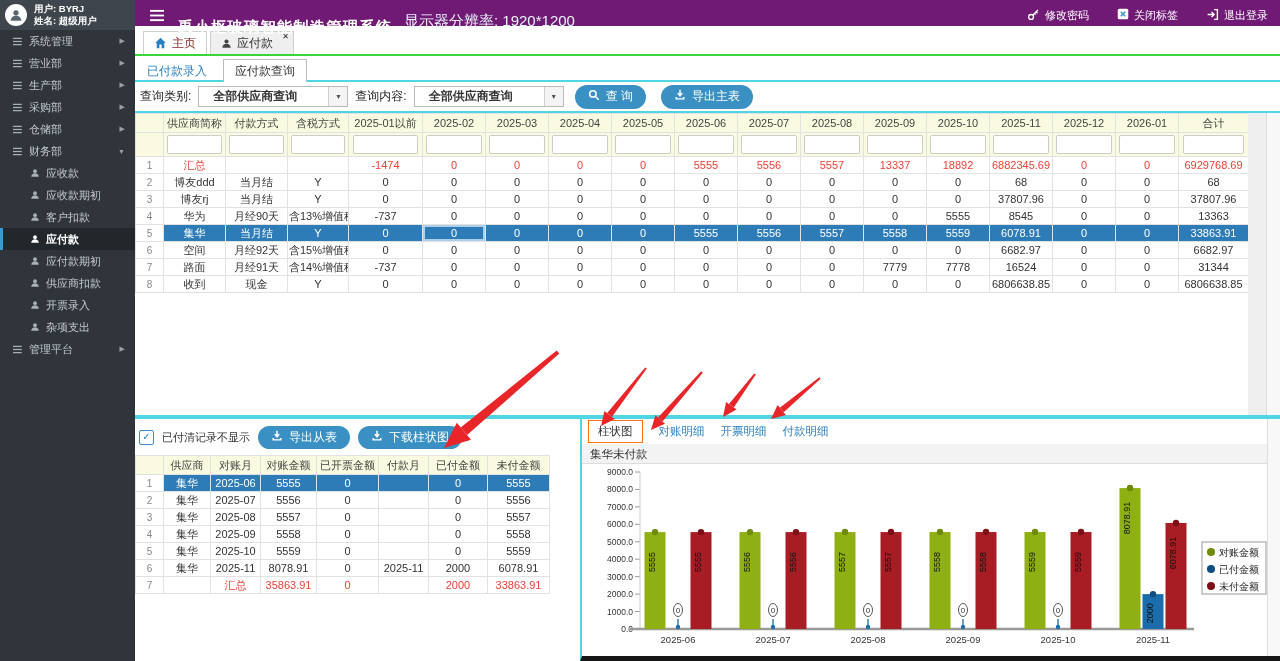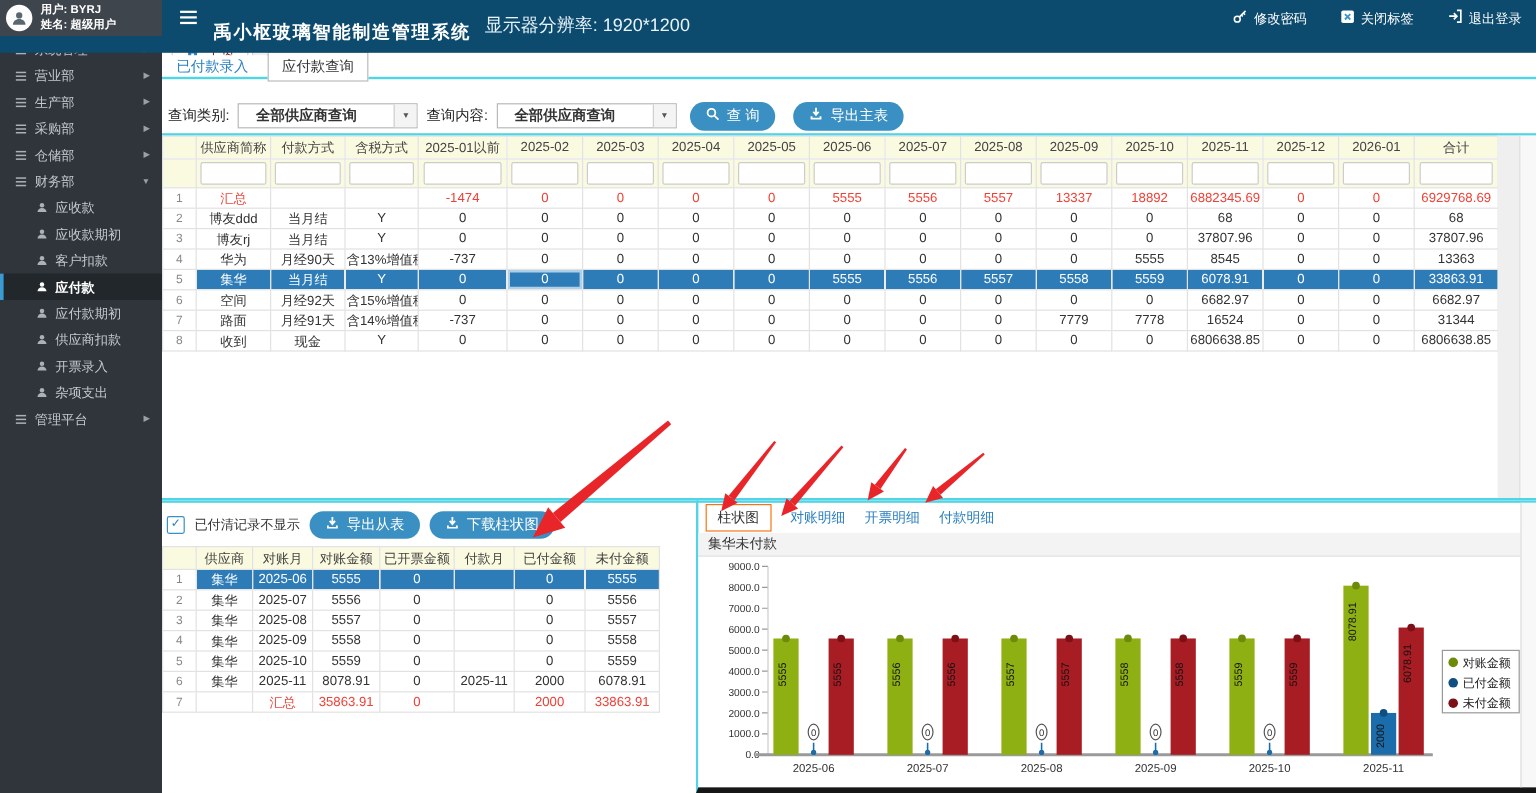--- a/index.html
+++ b/index.html
@@ -1,19 +1,19 @@
 <!DOCTYPE html>
 <html><head>
 <meta charset="utf-8">
 <style>
   html,body{margin:0;padding:0;}
   body{width:1280px;height:661px;position:relative;overflow:hidden;background:#fff;
        font-family:"Liberation Sans","DejaVu Sans",sans-serif;}
   
-  .topbar{position:absolute;left:0;top:0;width:1280px;height:44px;background:#0c4a6e;z-index:5;}
+  .topbar{position:absolute;left:0;top:0;width:1280px;height:26px;background:#701a75;z-index:5;}
   .userbox{position:absolute;left:0;top:0;width:135px;height:30px;background:#3f454c;color:#fff;
            display:flex;align-items:center;gap:7px;padding-left:5px;box-sizing:border-box;}
   .avatar{width:22px;height:22px;border-radius:50%;background:#fdfdfd;display:flex;align-items:center;justify-content:center;flex:0 0 auto;}
   .userlines{font-size:9.5px;line-height:12px;font-weight:bold;white-space:nowrap;}
   .menu-toggle{position:absolute;left:150px;top:8px;}
   .app-title{position:absolute;left:178px;top:6px;color:#fff;font-size:15px;font-weight:bold;letter-spacing:1.5px;white-space:nowrap;margin-top:12px;}
   .app-sub{position:absolute;left:404px;top:12px;color:#e8f4fb;font-size:15px;white-space:nowrap;}
   .topbar-actions{position:absolute;right:12px;top:0;height:30px;display:flex;align-items:center;gap:28px;color:#fff;font-size:11px;}
   .topbar-action{display:flex;align-items:center;gap:5px;cursor:pointer;white-space:nowrap;}
   
@@ -28,21 +28,21 @@
   .side-item.active .micon{color:#fff;}
   
   .main{position:absolute;left:135px;top:30px;width:1145px;height:631px;background:#fff;}
   .tabbar{position:absolute;left:0;top:0;width:1145px;height:26px;border-bottom:2px solid #3bd43b;
           box-sizing:border-box;background:#fff;display:flex;align-items:flex-end;padding-left:8px;gap:3px;}
   .tab{height:22px;display:flex;align-items:center;gap:5px;padding:0 10px;font-size:12px;
        border:1px solid #cfcfcf;border-bottom:none;position:relative;background:#fff;cursor:pointer;white-space:nowrap;}
   .tab.home{color:#7f1d1d;}
   .tab.active-tab{background:#efefef;color:#333;padding-right:20px;}
   .tab .close{position:absolute;top:0;right:4px;font-size:8px;color:#222;font-weight:bold;}
-  .subtabbar{position:absolute;left:0;top:16px;width:1145px;height:20px;border-bottom:2px solid #4fd5e4;
+  .subtabbar{position:absolute;left:0;top:32px;width:1145px;height:20px;border-bottom:2px solid #4fd5e4;
              box-sizing:border-box;display:flex;align-items:center;padding-left:12px;gap:16px;background:#fff;}
   .subtab{font-size:12px;color:#2a7fc0;cursor:pointer;white-space:nowrap;}
   .subtab.active{color:#333;border:1px solid #bbb;padding:3px 11px;background:#fff;}
   .queryrow{position:absolute;left:0;top:52px;width:1060px;height:29px;display:flex;align-items:center;
             font-size:12px;color:#222;gap:7px;padding-left:5px;box-sizing:border-box;background:#fff;}
   .select{width:150px;height:21px;border:1px solid #b9b9b9;display:flex;align-items:center;
           justify-content:space-between;padding-left:14px;font-size:12px;color:#333;box-sizing:border-box;cursor:pointer;font-weight:bold;}
   .sel-caret{width:18px;height:19px;border-left:1px solid #cfcfcf;display:flex;align-items:center;
              justify-content:center;font-size:7px;color:#555;background:#f4f4f4;}
   .pill{height:24px;border-radius:13px;background:#3a90c2;color:#fff;display:flex;align-items:center;

